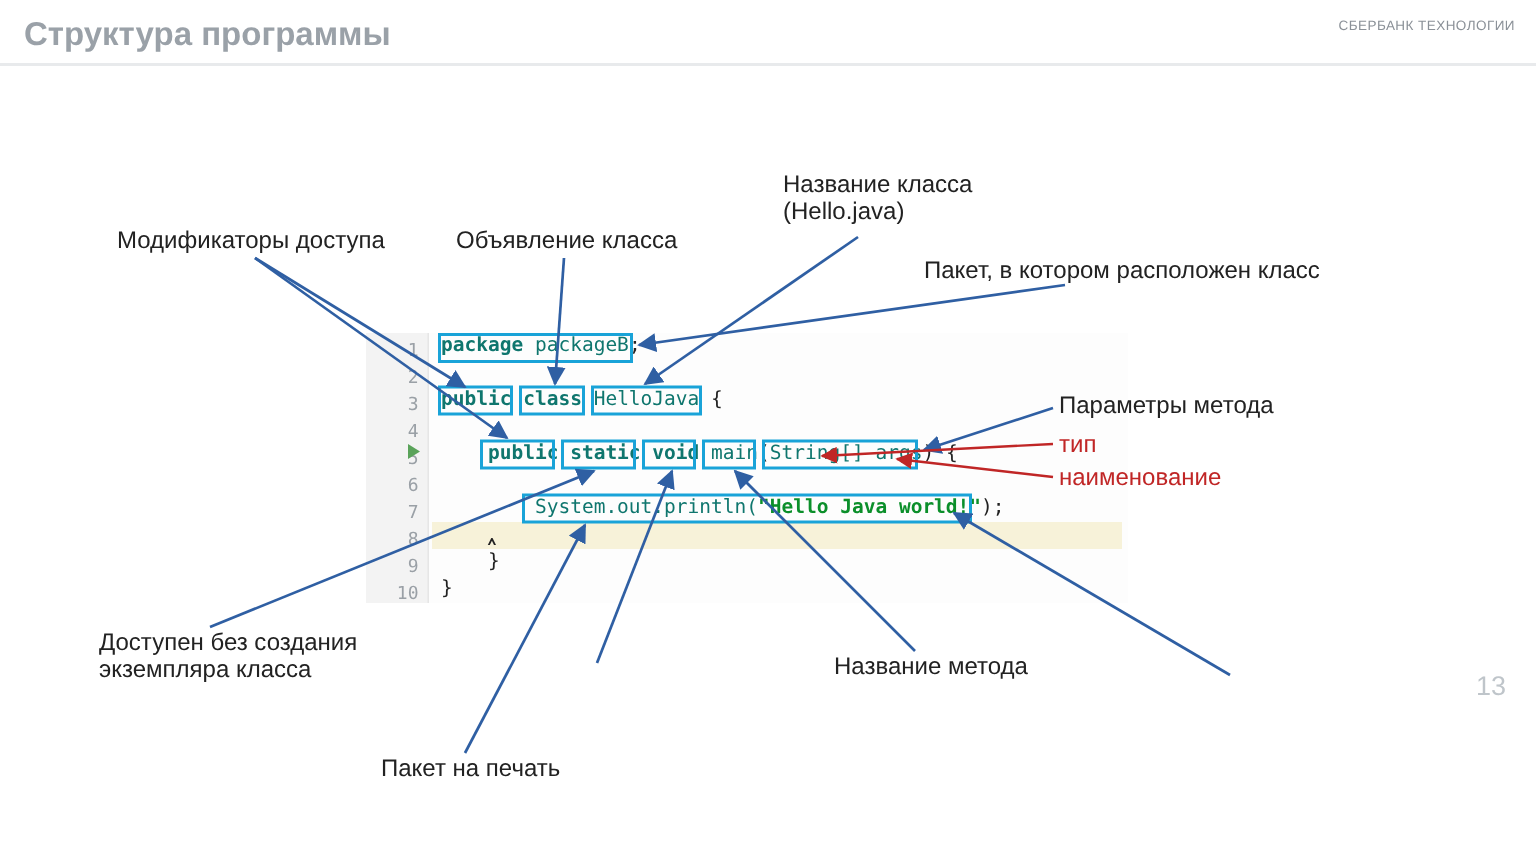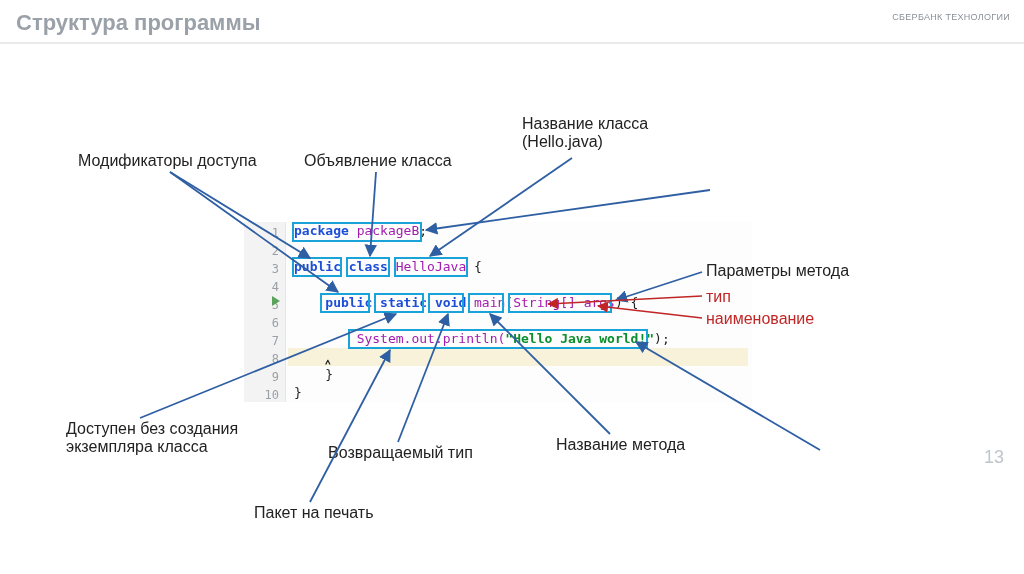--- a/index.html
+++ b/index.html
@@ -7,22 +7,22 @@
   .title{position:absolute;left:16px;top:10px;font-size:22px;font-weight:700;color:#9aa1a8}
   .logo{position:absolute;right:14px;top:12px;font-size:9px;color:#8b9198;letter-spacing:.3px}
   .titlebar{position:absolute;left:0;top:42px;width:100%;height:2px;background:#e8eaec}
   .pagenum{position:absolute;right:20px;bottom:12px;font-size:18px;color:#bfc5ca}
 
   
   .code{position:absolute;left:244px;top:222px;width:508px;height:180px;background:#fdfdfd}
   .gutter{position:absolute;left:0;top:0;width:42px;height:180px;background:#f3f3f3;border-right:1px solid #e6e6e6;font-family:Consolas,monospace;font-size:12px;color:#9aa0a6;text-align:right;padding-right:6px;box-sizing:border-box;line-height:18px;padding-top:2px}
   .gutter .run{position:absolute;left:28px;top:74px;width:0;height:0;border-left:8px solid #5aa35a;border-top:5px solid transparent;border-bottom:5px solid transparent}
   .codetext{position:absolute;left:50px;top:0;font-family:Consolas,Menlo,monospace;font-size:13px;line-height:18px;white-space:pre}
-  .kw{color:#1d4ed8;font-weight:700}
-  .name{color:#a21caf}
+  .kw{color:#0f766e;font-weight:700}
+  .name{color:#0f766e}
   .str{color:#0b8f2a;font-weight:700}
   .caret{color:#222;font-weight:700}
   .shade{position:absolute;background:#f7f2d9}
 
   
   .box{position:absolute;border:2px solid #19a3d8;box-sizing:border-box}
 
   
   .lbl{position:absolute;font-size:16px;color:#222}
   .red{color:#c02626}
@@ -78,26 +78,26 @@
     <div class="box" style="left:224px;top:71px;width:36px;height:20px"></div>
     <div class="box" style="left:264px;top:71px;width:104px;height:20px"></div>
 
     <div class="box" style="left:104px;top:107px;width:300px;height:20px"></div>
   </div>
 
   <div class="lbl" style="left:78px;top:152px">Модификаторы доступа</div>
   <div class="lbl" style="left:304px;top:152px">Объявление класса</div>
   <div class="lbl" style="left:522px;top:115px;white-space:pre-line">Название класса
 (Hello.java)</div>
+  <div class="lbl" style="left:616px;top:172px">Пакет, в котором расположен класс</div>
   <div class="lbl" style="left:706px;top:262px">Параметры метода</div>
   <div class="lbl red" style="left:706px;top:288px">тип</div>
   <div class="lbl red" style="left:706px;top:310px">наименование</div>
   <div class="lbl" style="left:66px;top:420px;white-space:pre-line">Доступен без создания
 экземпляра класса</div>
-  <div class="lbl" style="left:328px;top:444px">Возвращаемый тип</div>
   <div class="lbl" style="left:556px;top:436px">Название метода</div>
   <div class="lbl" style="left:254px;top:504px">Пакет на печать</div>
 
   <svg class="arrows">
     <defs>
       <marker id="ah" viewBox="0 0 10 10" refX="9" refY="5" markerWidth="7" markerHeight="7" orient="auto-start-reverse">
         <path d="M0,0 L10,5 L0,10 z" fill="#2f5fa3"></path>
       </marker>
       <marker id="ahr" viewBox="0 0 10 10" refX="9" refY="5" markerWidth="7" markerHeight="7" orient="auto-start-reverse">
         <path d="M0,0 L10,5 L0,10 z" fill="#c02626"></path>

